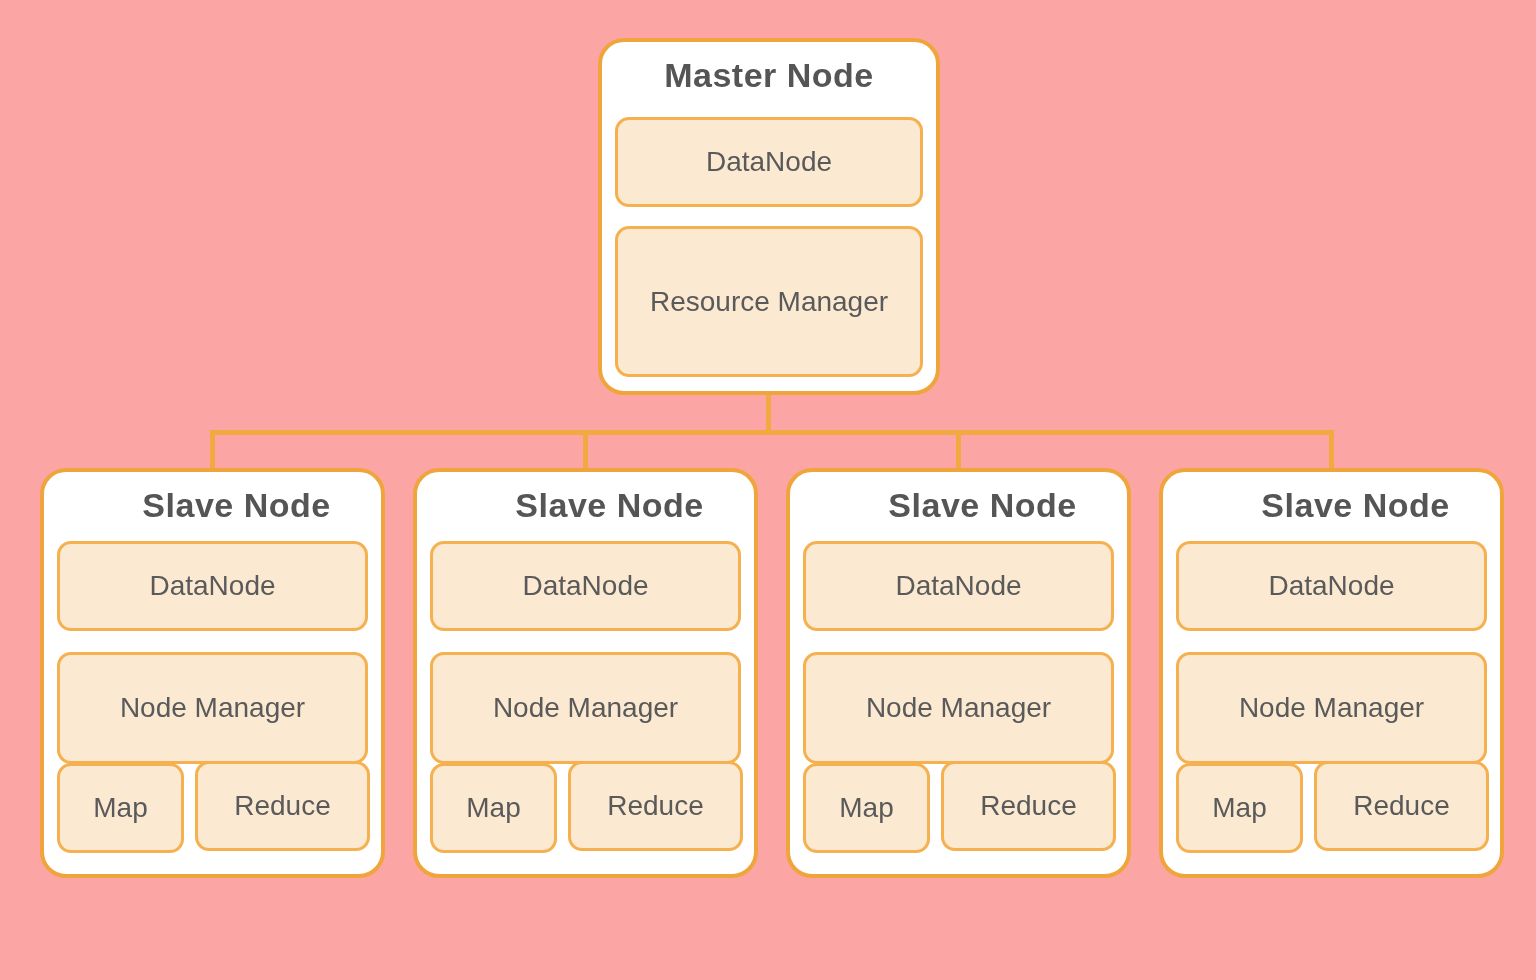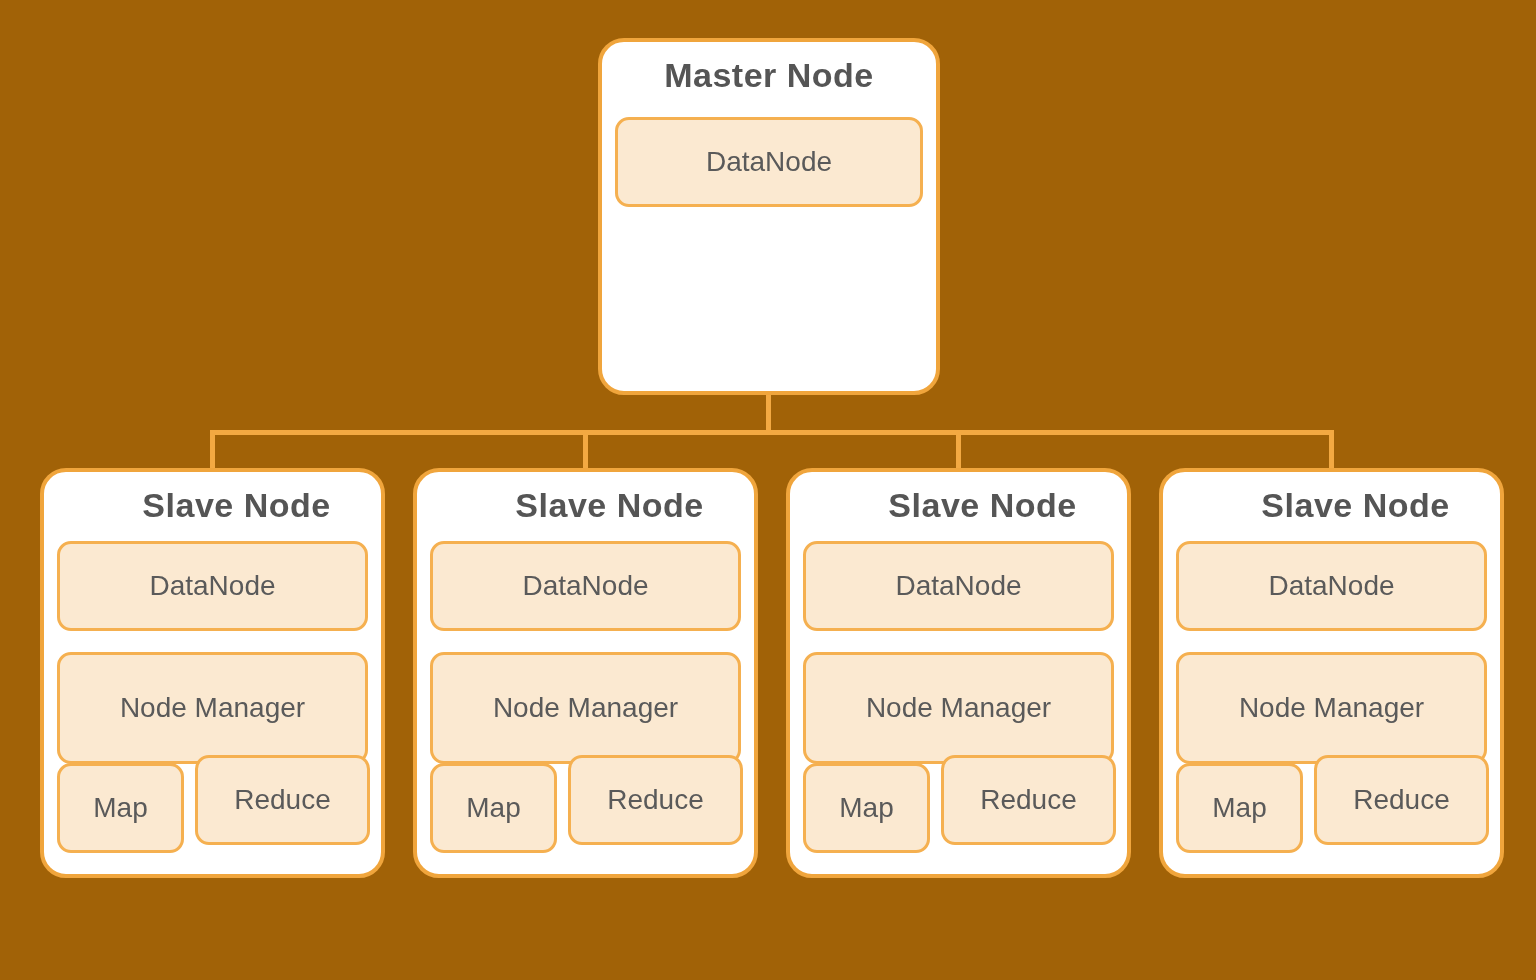--- a/index.html
+++ b/index.html
@@ -4,21 +4,21 @@
 <style>
   html, body {
     margin: 0;
     padding: 0;
     background: #ffffff;
   }
   .canvas {
     position: relative;
     width: 1536px;
     height: 980px;
-    background: #a16207;
+    background: #fca5a5;
     font-family: "Liberation Sans", sans-serif;
     overflow: hidden;
   }
 
   
   .line {
     position: absolute;
     background: #F3A942;
   }
   .stem  { left: 766px;  top: 391px; width: 5px;    height: 42px; }
@@ -71,37 +71,40 @@
 
   
   .master .m-chip1 { left: 13px; right: 13px; top: 75px;  height: 90px;  }
   .master .m-chip2 { left: 13px; right: 13px; top: 184px; height: 151px; }
   .master .m-chip2 .two-line { width: 100%; padding: 0 10px; }
 
   
   .slave .s-chip1 { left: 13px; right: 13px; top: 69px;  height: 90px; }
   .slave .s-chip2 { left: 13px; right: 13px; top: 180px; height: 112px; }
   .slave .s-map    { left: 13px;  width: 127px; top: 291px; height: 90px; }
-  .slave .s-reduce { left: 151px; width: 175px; top: 283px; height: 90px; }
+  .slave .s-reduce { left: 151px; width: 175px; top: 289px; height: 90px; }
 </style>
 </head>
 <body>
 
 <div class="canvas">
 
   <div class="line stem"></div>
   <div class="line bus"></div>
   <div class="line drop drop1"></div>
   <div class="line drop drop2"></div>
   <div class="line drop drop3"></div>
   <div class="line drop drop4"></div>
 
   <div class="node master">
     <div class="node-title">Master Node</div>
     <div class="chip m-chip1">DataNode</div>
+    <div class="chip m-chip2">
+      <div class="two-line">Resource Manager</div>
+    </div>
   </div>
 
   <div class="node slave slave1">
     <div class="node-title">Slave Node</div>
     <div class="chip s-chip1">DataNode</div>
     <div class="chip s-chip2">Node Manager</div>
     <div class="chip s-map">Map</div>
     <div class="chip s-reduce">Reduce</div>
   </div>
 

